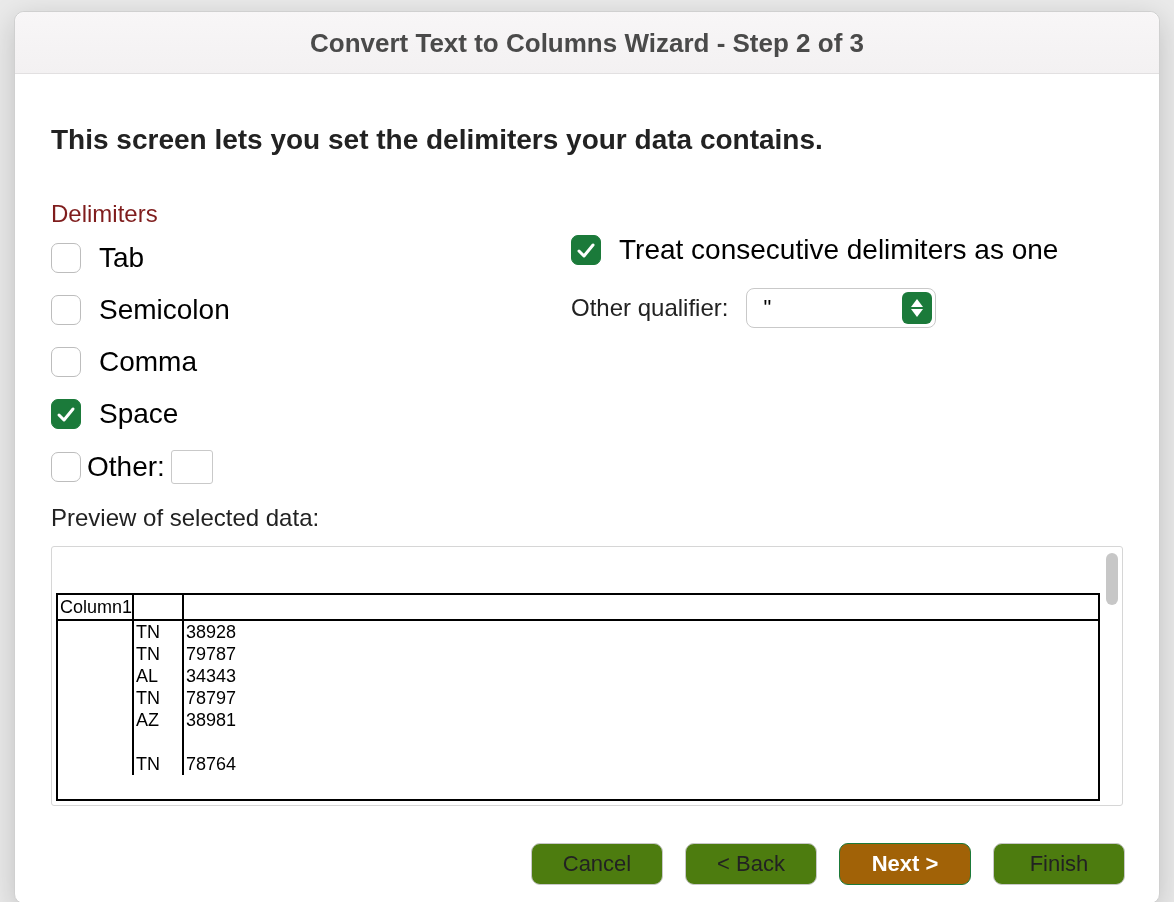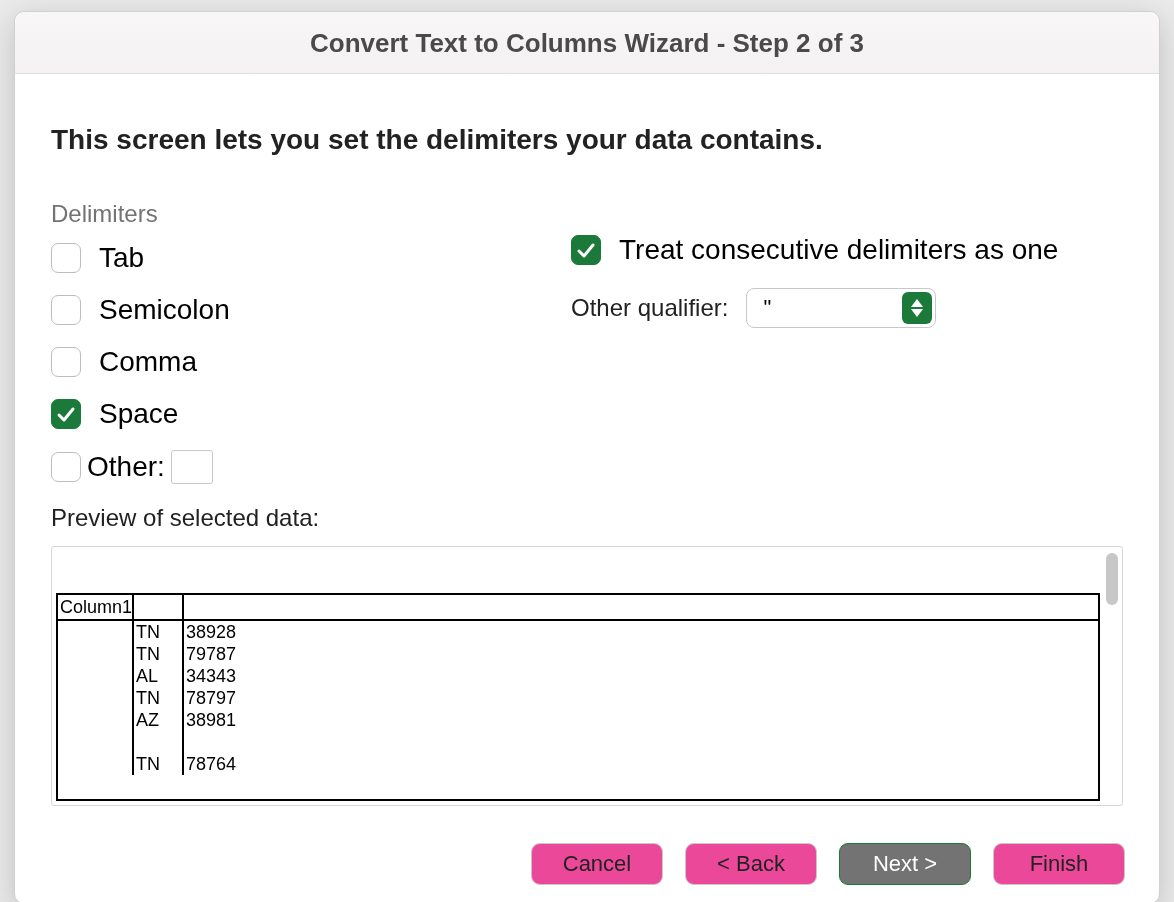--- a/index.html
+++ b/index.html
@@ -39,21 +39,21 @@
     position: relative;
   }
   .intro {
     font-size: 28px;
     font-weight: 700;
     color: #222;
     margin-bottom: 44px;
   }
   .section-label {
     font-size: 24px;
-    color: #737373;
+    color: #7f1d1d;
     margin-bottom: 14px;
   }
   .two-col {
     display: flex;
     gap: 40px;
   }
   .left-col { flex: 0 0 480px; }
   .right-col { flex: 1; padding-top: 34px; }
   .check-row {
     display: flex;
@@ -188,33 +188,33 @@
     justify-content: flex-end;
     align-items: center;
     gap: 22px;
     padding-right: 34px;
   }
   .btn {
     min-width: 132px;
     height: 42px;
     border-radius: 9px;
     border: 1px solid #c8c8c8;
-    background: #ec4899;
+    background: #4d7c0f;
     font-size: 22px;
     display: flex;
     align-items: center;
     justify-content: center;
     cursor: pointer;
     color: #222;
   }
   .btn.primary {
-    background: #737373;
+    background: #a16207;
     border-color: #1b7a3a;
     color: #fff;
-    font-weight: 400;
+    font-weight: 700;
   }
 </style>
 </head>
 <body>
 
 <div class="wizard">
   <div class="titlebar">Convert Text to Columns Wizard - Step 2 of 3</div>
 
   <div class="body">
     <div class="intro">This screen lets you set the delimiters your data contains.</div>

